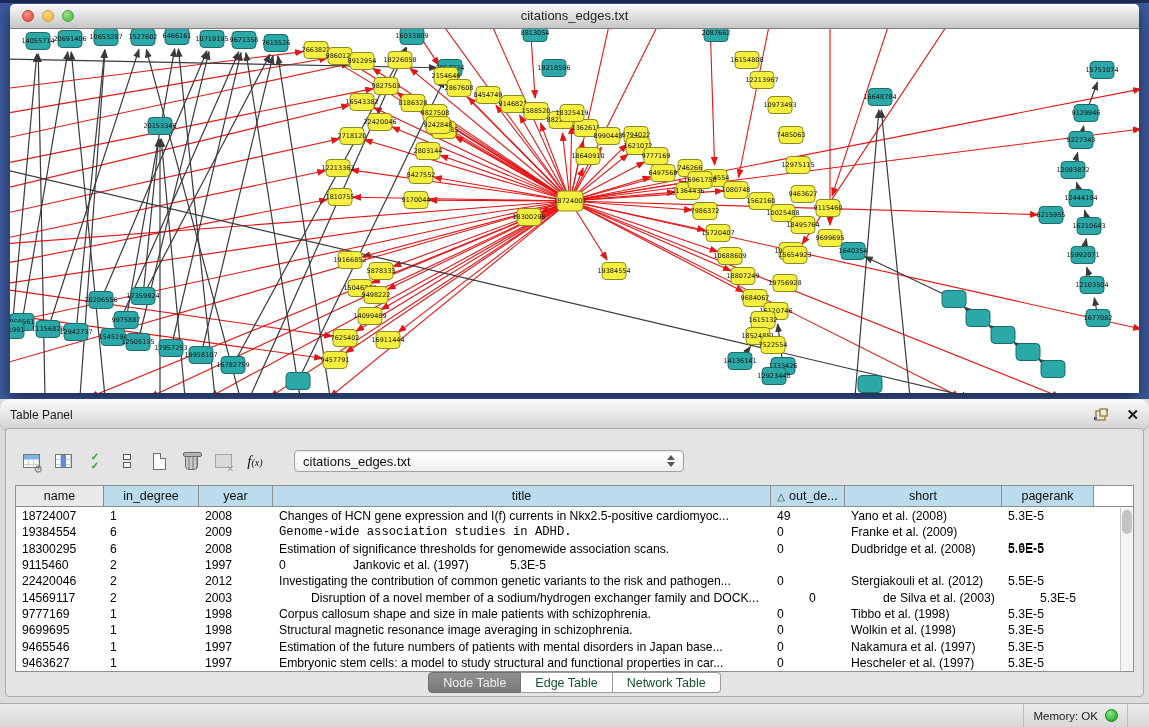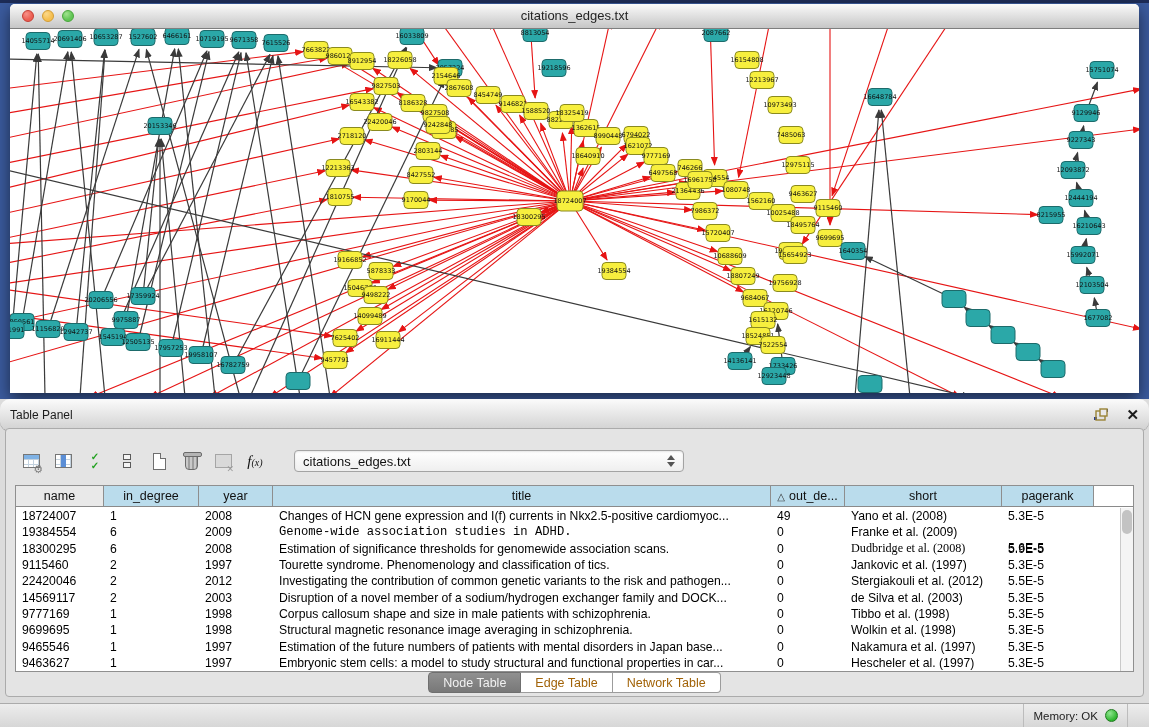--- a/index.html
+++ b/index.html
@@ -79,21 +79,21 @@
   .tbody { position:absolute; left:0; right:13px; top:22px; bottom:0; overflow:hidden; }
   .tr { display:flex; height:16.3px; align-items:center; font-size:12.2px; color:#000; }
   .td { flex:none; padding-left:6px; white-space:nowrap; overflow:hidden; }
   .vscroll { position:absolute; right:0; top:22px; bottom:0; width:13px; background:#f4f4f4;
     border-left:1px solid #c9c9c9; }
   .vthumb { position:absolute; left:1px; top:2px; width:10px; height:24px; background:#c3c3c3;
     border-radius:5px; }
   
   .tabs { display:flex; justify-content:center; }
   .seg { height:21px; line-height:20px; padding:0 14px; font-size:12.5px; background:#fff;
-    border:1px solid #9c9c9c; border-left:none; color:#a16207; }
+    border:1px solid #9c9c9c; border-left:none; color:#14532d; }
   .seg:first-child { border-left:1px solid #9c9c9c; border-radius:4px 0 0 4px; }
   .seg:last-child { border-radius:0 4px 4px 0; }
   .seg.active { background:linear-gradient(#909090,#787878); color:#f1f1f1; border-color:#6f6f6f; }
   
   .statusbar { position:absolute; left:0; bottom:0; width:1149px; height:24px;
     background:linear-gradient(#ededed,#d7d7d7); border-top:1px solid #ababab;
     display:flex; align-items:center; justify-content:flex-end; padding-right:12px;
     font-size:11.5px; color:#222; }
   .sep { width:1px; height:23px; background:#bcbcbc; margin:0 9px; }
   .gdot { width:13px; height:13px; border-radius:50%; margin-left:7px;
@@ -820,46 +820,45 @@
             <div class="td" style="width: 74px;">0</div>
             <div class="td" style="width: 157px;">Franke et al. (2009)</div>
             <div class="td" style="width: 92px; margin-top: 32px;">5.6E-5</div>
           </div>
           <div class="tr">
             <div class="td" style="width: 88px;">18300295</div>
             <div class="td" style="width: 95px;">6</div>
             <div class="td" style="width: 74px;">2008</div>
             <div class="td" style="width: 498px;">Estimation of significance thresholds for genomewide association scans.</div>
             <div class="td" style="width: 74px;">0</div>
-            <div class="td" style="width: 157px; font-family: Liberation Serif, serif;">Dudbridge et al. (2008)</div>
+            <div class="td" style="width: 157px;">Dudbridge et al. (2008)</div>
             <div class="td" style="width: 92px;">5.9E-5</div>
           </div>
           <div class="tr">
             <div class="td" style="width: 88px;">9115460</div>
             <div class="td" style="width: 95px;">2</div>
             <div class="td" style="width: 74px;">1997</div>
-            <div class="td" style="width: 498px;">Tourette syndrome. Phenomenology and classification of tics.</div>
             <div class="td" style="width: 74px;">0</div>
             <div class="td" style="width: 157px;">Jankovic et al. (1997)</div>
             <div class="td" style="width: 92px;">5.3E-5</div>
           </div>
           <div class="tr">
             <div class="td" style="width: 88px;">22420046</div>
             <div class="td" style="width: 95px;">2</div>
             <div class="td" style="width: 74px;">2012</div>
             <div class="td" style="width: 498px;">Investigating the contribution of common genetic variants to the risk and pathogen...</div>
             <div class="td" style="width: 74px;">0</div>
             <div class="td" style="width: 157px;">Stergiakouli et al. (2012)</div>
             <div class="td" style="width: 92px;">5.5E-5</div>
           </div>
           <div class="tr">
             <div class="td" style="width: 88px;">14569117</div>
             <div class="td" style="width: 95px;">2</div>
             <div class="td" style="width: 74px;">2003</div>
-            <div class="td" style="width: 498px;">Disruption of a novel member of a sodium/hydrogen exchanger family and DOCK...</div>
+            <div class="td" style="width: 498px; margin-left: 32px;">Disruption of a novel member of a sodium/hydrogen exchanger family and DOCK...</div>
             <div class="td" style="width: 74px;">0</div>
             <div class="td" style="width: 157px;">de Silva et al. (2003)</div>
             <div class="td" style="width: 92px;">5.3E-5</div>
           </div>
           <div class="tr">
             <div class="td" style="width: 88px;">9777169</div>
             <div class="td" style="width: 95px;">1</div>
             <div class="td" style="width: 74px;">1998</div>
             <div class="td" style="width: 498px;">Corpus callosum shape and size in male patients with schizophrenia.</div>
             <div class="td" style="width: 74px;">0</div>

